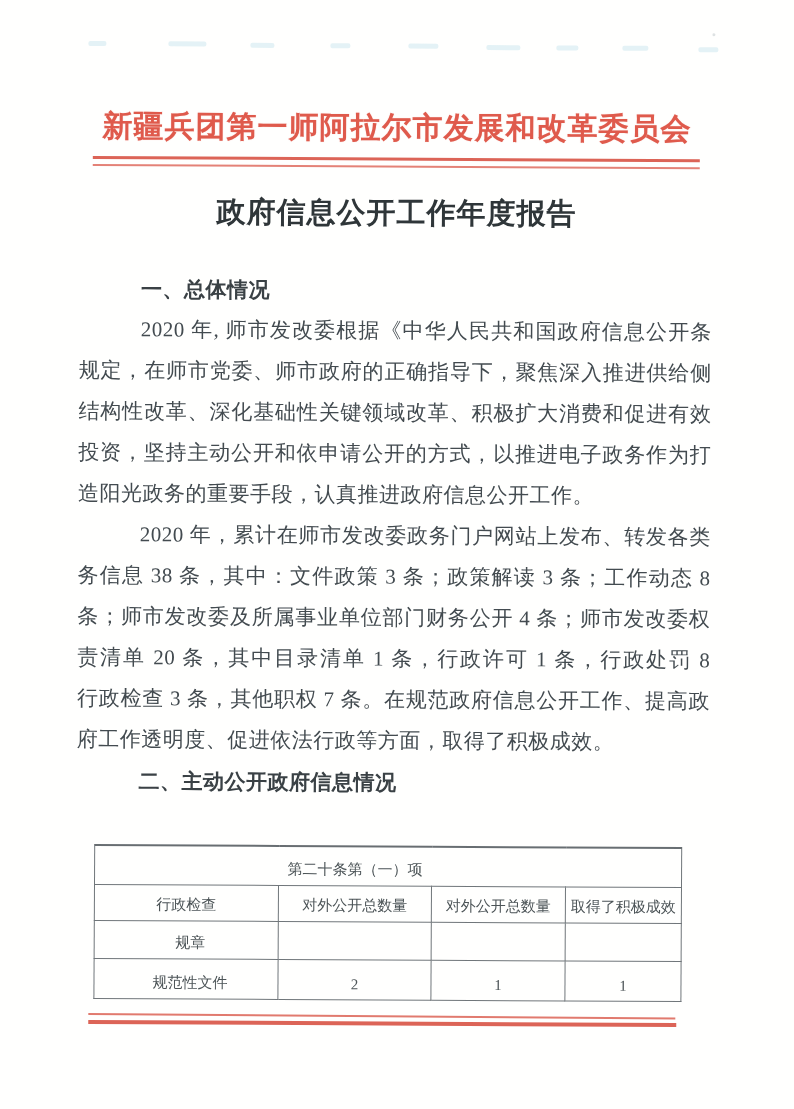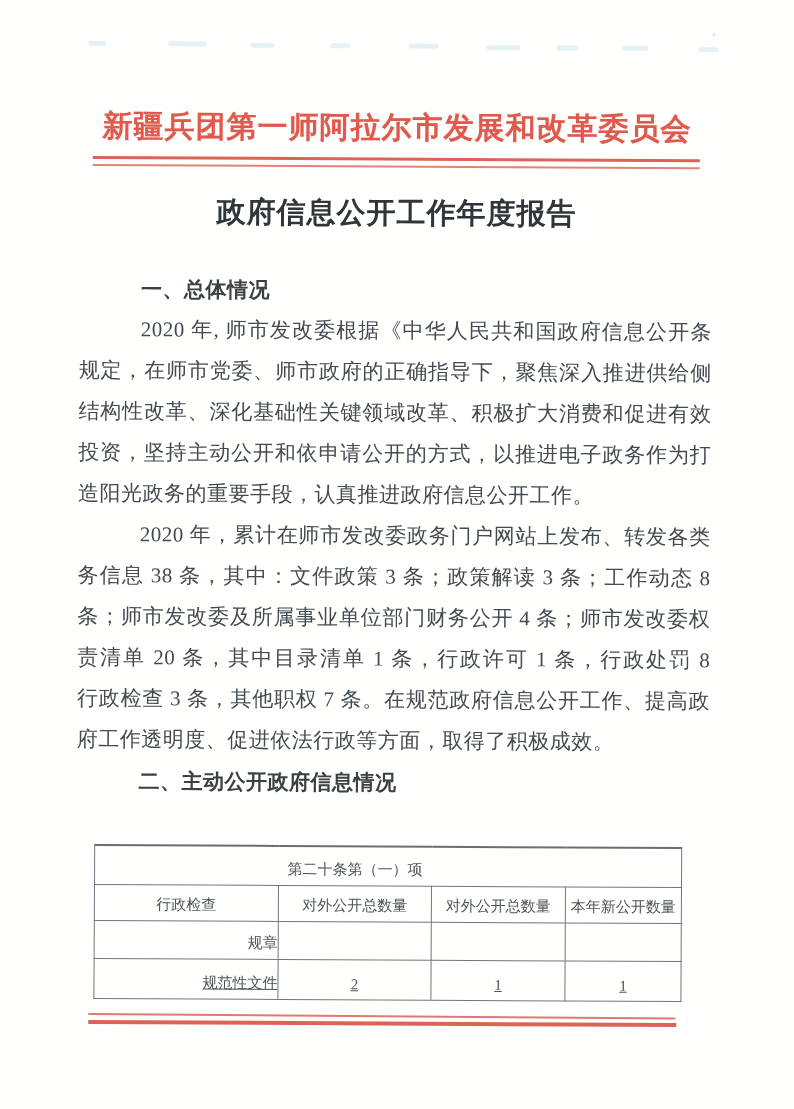--- a/index.html
+++ b/index.html
@@ -57,23 +57,23 @@
     font-size:15px; color:#4c5457;
   }
   .info-table td {
     border:1px solid #70767a; vertical-align:bottom;
     padding:0 0 6px 0; text-align:center; overflow:hidden;
   }
   .info-table { border-top:2px solid #686e72; }
   .row-span  td { height:39px; }
   .row-cols  td { height:36px; }
   .row-data1 td { height:38px; }
-  .row-data2 td { height:40px;text-decoration:underline; }
+  .row-data2 td { height:40px; }
   td.span-cell span { position:relative; left:-33px; }
-  td.label-cell { text-align:right; padding-left:8px; }
+  td.label-cell { text-align:center; padding-left:8px; }
 
   .rule-bottom-thin {
     position:absolute; top:1013px; left:93px; width:587px; height:2px;
     background:#e17a6e; transform:rotate(0.15deg); transform-origin:0 0;
   }
   .rule-bottom-thick {
     position:absolute; top:1020px; left:93px; width:588px; height:4px;
     background:var(--accent,#dc6457);
   }
 </style>
@@ -126,21 +126,21 @@
           <col style="width: 116px;">
         </colgroup>
         <tbody>
           <tr class="row-span">
             <td colspan="4" class="span-cell"><span>第二十条第（一）项</span></td>
           </tr>
           <tr class="row-cols">
             <td>行政检查</td>
             <td>对外公开总数量</td>
             <td>对外公开总数量</td>
-            <td>本年新公开数量</td>
+            <td>取得了积极成效</td>
           </tr>
           <tr class="row-data1">
             <td class="label-cell">规章</td>
             <td></td>
             <td></td>
             <td></td>
           </tr>
           <tr class="row-data2">
             <td class="label-cell">规范性文件</td>
             <td>2</td>

